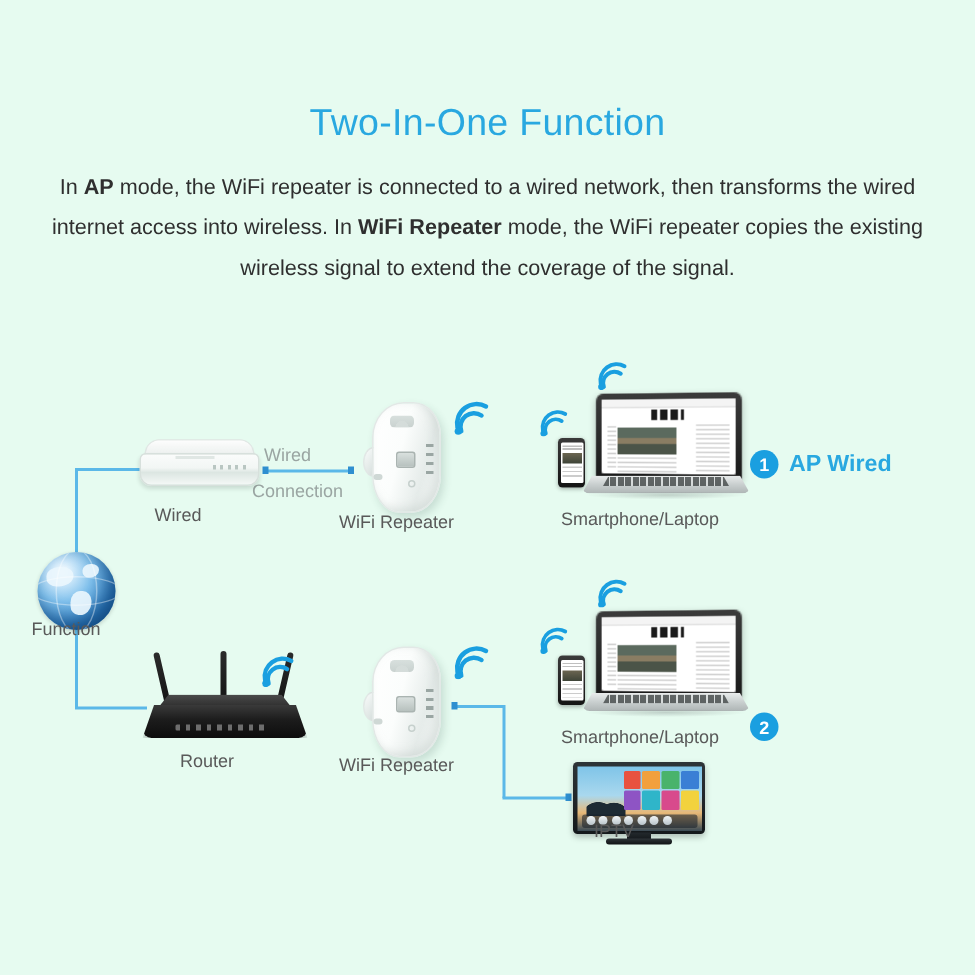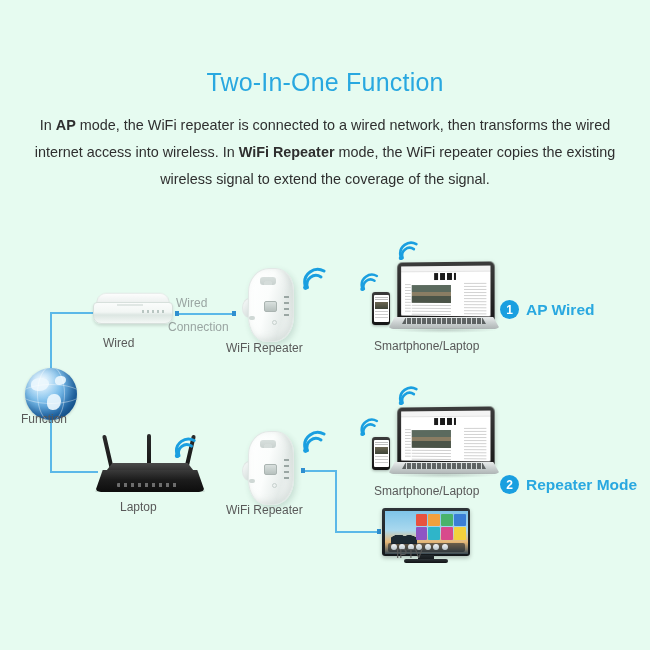--- a/index.html
+++ b/index.html
@@ -436,21 +436,21 @@
 </div>
 
 <div id="router">
   <div class="ant a1"></div>
   <div class="ant a2"></div>
   <div class="ant a3"></div>
   <div class="top"></div>
   <div class="base"></div>
   <div class="leds"></div>
 </div>
-<div class="lbl" style="left:120px; top:500px; width:60px;">Laptop</div>
+<div class="lbl" style="left:120px; top:500px; width:60px;">Router</div>
 
 <div class="wifi" style="left:172px; top:436px;">
   <svg width="26" height="22" viewBox="0 0 28 24">
     <g fill="none" stroke="#1a9fe0" stroke-width="3.2" stroke-linecap="round">
       <path d="M5 19 A13 13 0 0 1 24 5"></path>
       <path d="M7.5 21.5 A9 9 0 0 1 21 11"></path>
     </g>
     <circle cx="5.5" cy="21.5" r="2.6" fill="#1a9fe0"></circle>
   </svg>
 </div>
@@ -546,14 +546,13 @@
         </div>
   </div>
     </div>
   <div class="stand"></div>
   <div class="foot"></div>
 </div>
 <div class="lbl" style="left:396px; top:547px; width:60px;">IPTV</div>
 
 <div class="mode" style="left:500px; top:475px;">
   <span class="badge">2</span>
-  <span>Repeater Mode</span>
 </div>
 
 </body></html>

